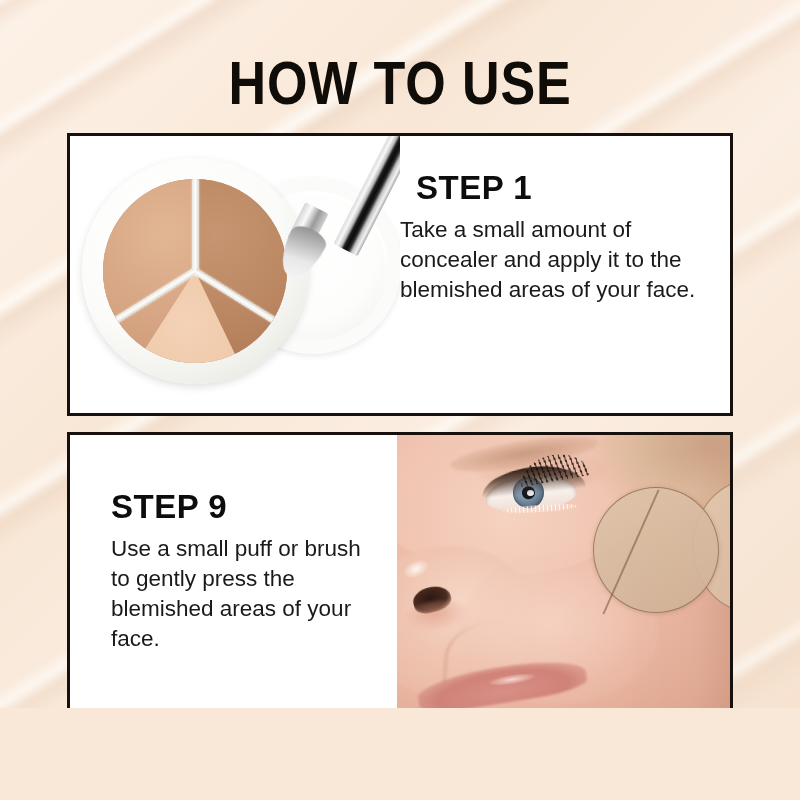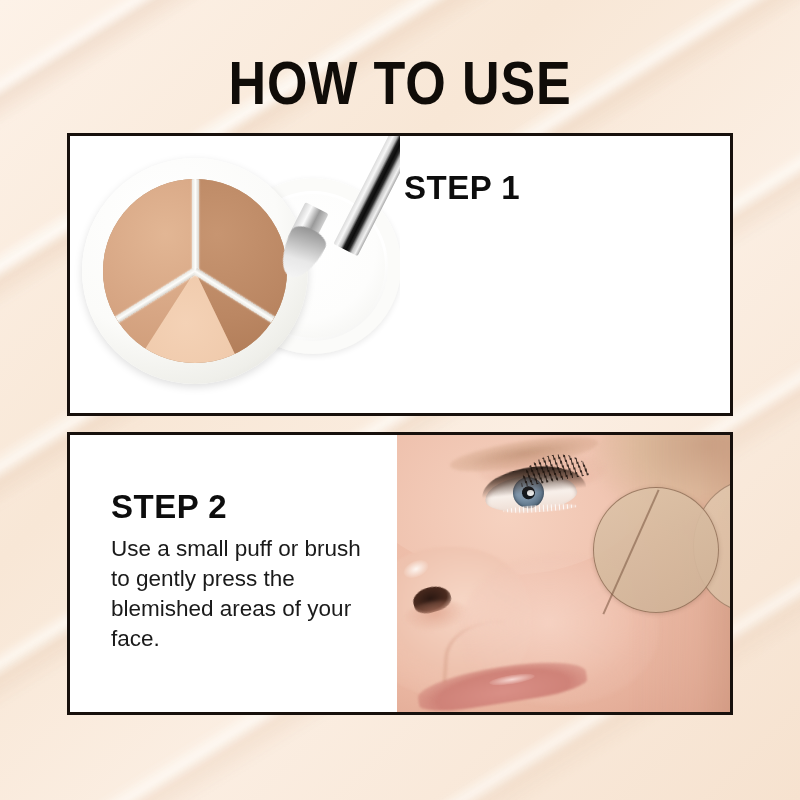--- a/index.html
+++ b/index.html
@@ -11,21 +11,21 @@
     height: 800px;
     overflow: hidden;
     font-family: "Liberation Sans", sans-serif;
     background: #f9e8d8;
   }
 
   
   .page {
     position: relative;
     width: 800px;
-    height: 800px;
+    height: 708px;
     overflow: hidden;
     background: #f0abfc;
   }
   .bg-base {
     position: absolute;
     inset: 0;
     background:
       linear-gradient(135deg, #fdf2e8 0%, #f8e7d6 35%, #fbeee2 60%, #f6e2cf 100%);
   }
   
@@ -120,21 +120,21 @@
     margin: 0 0 9px 0;
   }
   .step-body {
     font-family: "Liberation Sans", sans-serif;
     font-weight: 400;
     font-size: 22.5px;
     line-height: 30px;
     color: #1a1a1a;
     margin: 0;
   }
-  .c1-text .step-head { margin-left: 4px; }
+  .c1-text .step-head { margin-left: 16px; }
 
   
   .palette-stage { position: absolute; inset: 0; }
 
   .lid {
     position: absolute;
     left: 155px; top: 42px;
     width: 176px; height: 176px;
     border-radius: 50%;
     background:
@@ -427,28 +427,29 @@
           <div class="brush-handle"></div>
           <div class="brush-ferrule"></div>
           <div class="brush-bristles"></div>
         </div>
 
       </div>
     </div>
 
     <div class="panel-text c1-text">
       <div class="step-head">STEP 1</div>
+      <p class="step-body">Take a small amount of concealer and apply it to the blemished areas of your face.</p>
     </div>
 
   </div>
 
   <div class="card card-2">
 
     <div class="panel-text c2-text">
-      <div class="step-head">STEP 2</div>
+      <div class="step-head">STEP 9</div>
       <p class="step-body">Use a small puff or brush to gently press the blemished areas of your face.</p>
     </div>
 
     <div class="panel-img c2-img">
       <div class="face-stage">
 
         <div class="forehead"></div>
         <div class="hairline"></div>
         <div class="brow"></div>
 

